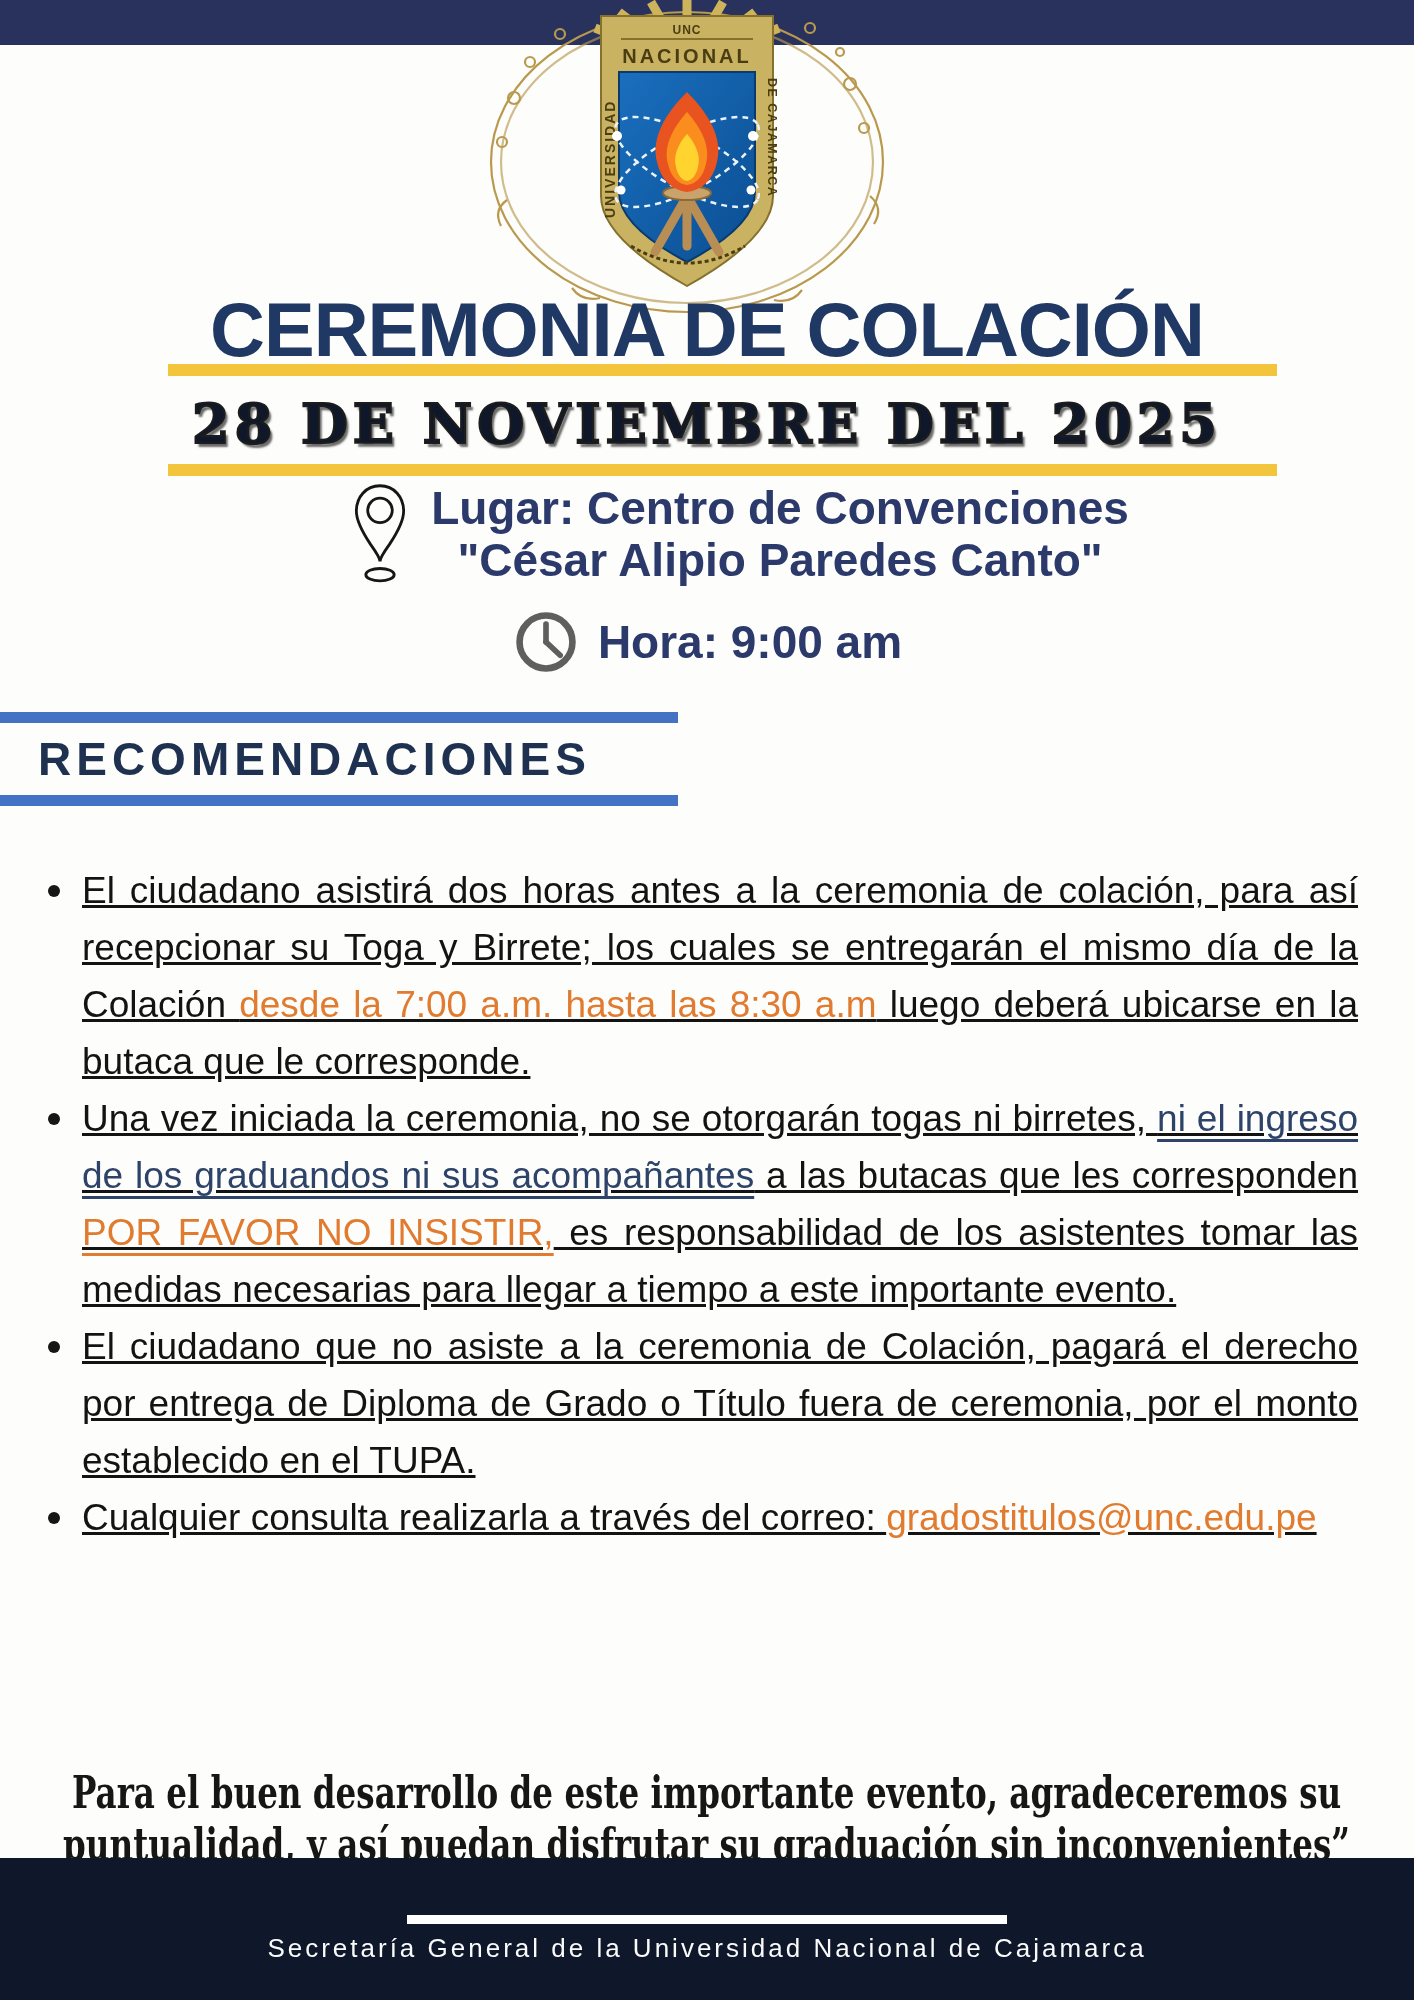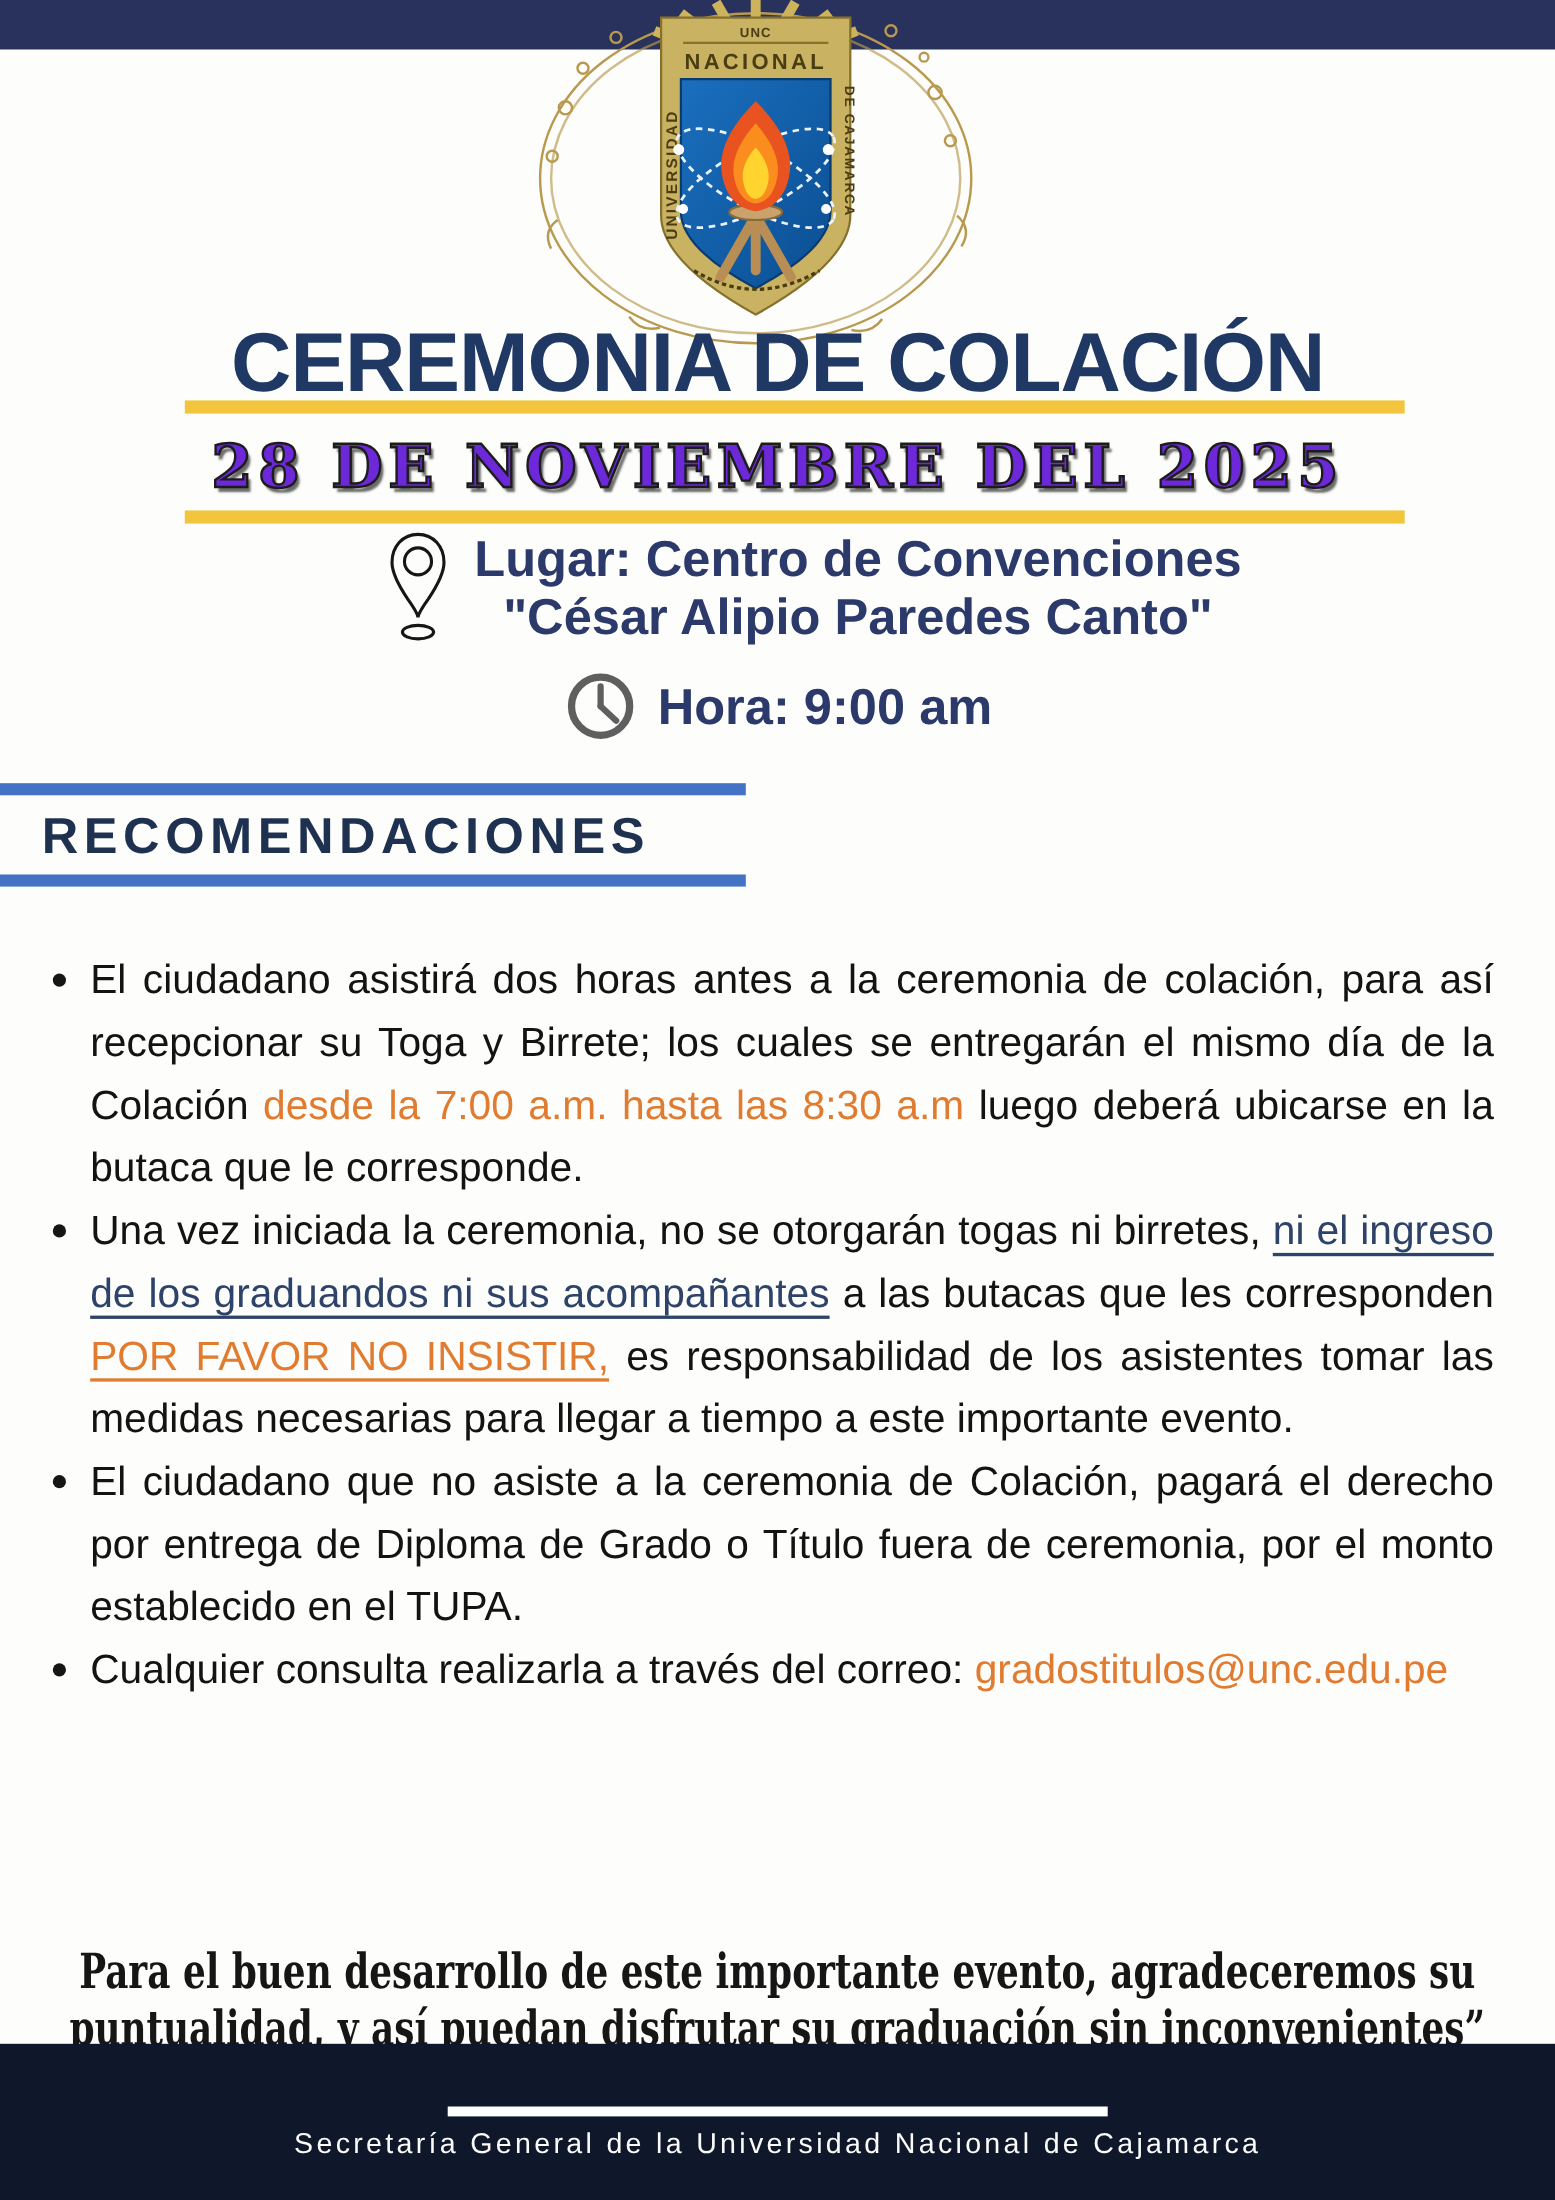--- a/index.html
+++ b/index.html
@@ -11,37 +11,37 @@
 
   .main-title{position:absolute;top:286px;left:0;width:1414px;text-align:center;z-index:3;
               font-size:76px;font-weight:700;letter-spacing:-1px;color:#1F3864;white-space:nowrap;}
 
   .gold-rule{position:absolute;left:168px;width:1109px;height:12px;background:#F2C53D;z-index:3;}
   .gold-rule.r1{top:364px;}
   .gold-rule.r2{top:464px;}
 
   .event-date{position:absolute;top:392px;left:0;width:1414px;text-align:center;z-index:3;
               font-family:"DejaVu Serif",serif;font-weight:700;font-size:54px;letter-spacing:5px;
-              color:#6d28d9;-webkit-text-stroke:2.2px #1C1C1C;white-space:nowrap;
+              color:#0f172a;-webkit-text-stroke:2.2px #1C1C1C;white-space:nowrap;
               text-shadow:3px 4px 2px rgba(80,80,80,0.85);}
 
   .location-row{position:absolute;top:482px;left:0;width:1414px;display:flex;justify-content:center;
                 align-items:flex-start;gap:20px;z-index:3;padding-left:32px;}
   .location-text{text-align:center;color:#2B3A6B;font-weight:600;font-size:46px;line-height:52px;}
   .time-row{position:absolute;top:608px;left:0;width:1414px;display:flex;justify-content:center;
             align-items:center;gap:18px;z-index:3;}
   .time-text{color:#2B3A6B;font-weight:600;font-size:46px;}
 
   .reco-block{position:absolute;top:712px;left:0;width:678px;z-index:3;}
   .blue-rule{width:678px;height:11px;background:#4472C4;}
   .reco-heading{padding:9px 0 9px 38px;font-size:46px;letter-spacing:5px;color:#1E3150;font-weight:700;}
 
   .bullet-list{position:absolute;top:862px;left:46px;width:1312px;margin:0;padding:0;list-style:none;
                z-index:3;font-size:37px;line-height:57px;color:#131313;text-align:justify;}
-  .bullet-list li{position:relative;padding-left:36px;margin:0;}
+  .bullet-list li{position:relative;padding-left:36px;margin:0;text-decoration:underline;}
   .bullet-list li::before{content:"";position:absolute;left:2px;top:23px;width:12px;height:12px;
                border-radius:50%;background:#161616;}
   .seg-orange{color:#E07B2F;}
   .seg-navy-underline{color:#2E4369;text-decoration:underline;text-decoration-thickness:3px;text-underline-offset:8px;}
   .seg-orange-underline{color:#E07B2F;text-decoration:underline;text-decoration-thickness:3px;text-underline-offset:8px;}
 
   .quote{position:absolute;top:1756px;left:0;width:1414px;display:flex;flex-direction:column;
          align-items:center;z-index:3;color:#161616;margin-top:11px;}
   .quote-line{font-family:"DejaVu Serif",serif;font-weight:700;font-size:44px;line-height:52px;
               white-space:nowrap;transform:scaleX(0.74);transform-origin:center;}

